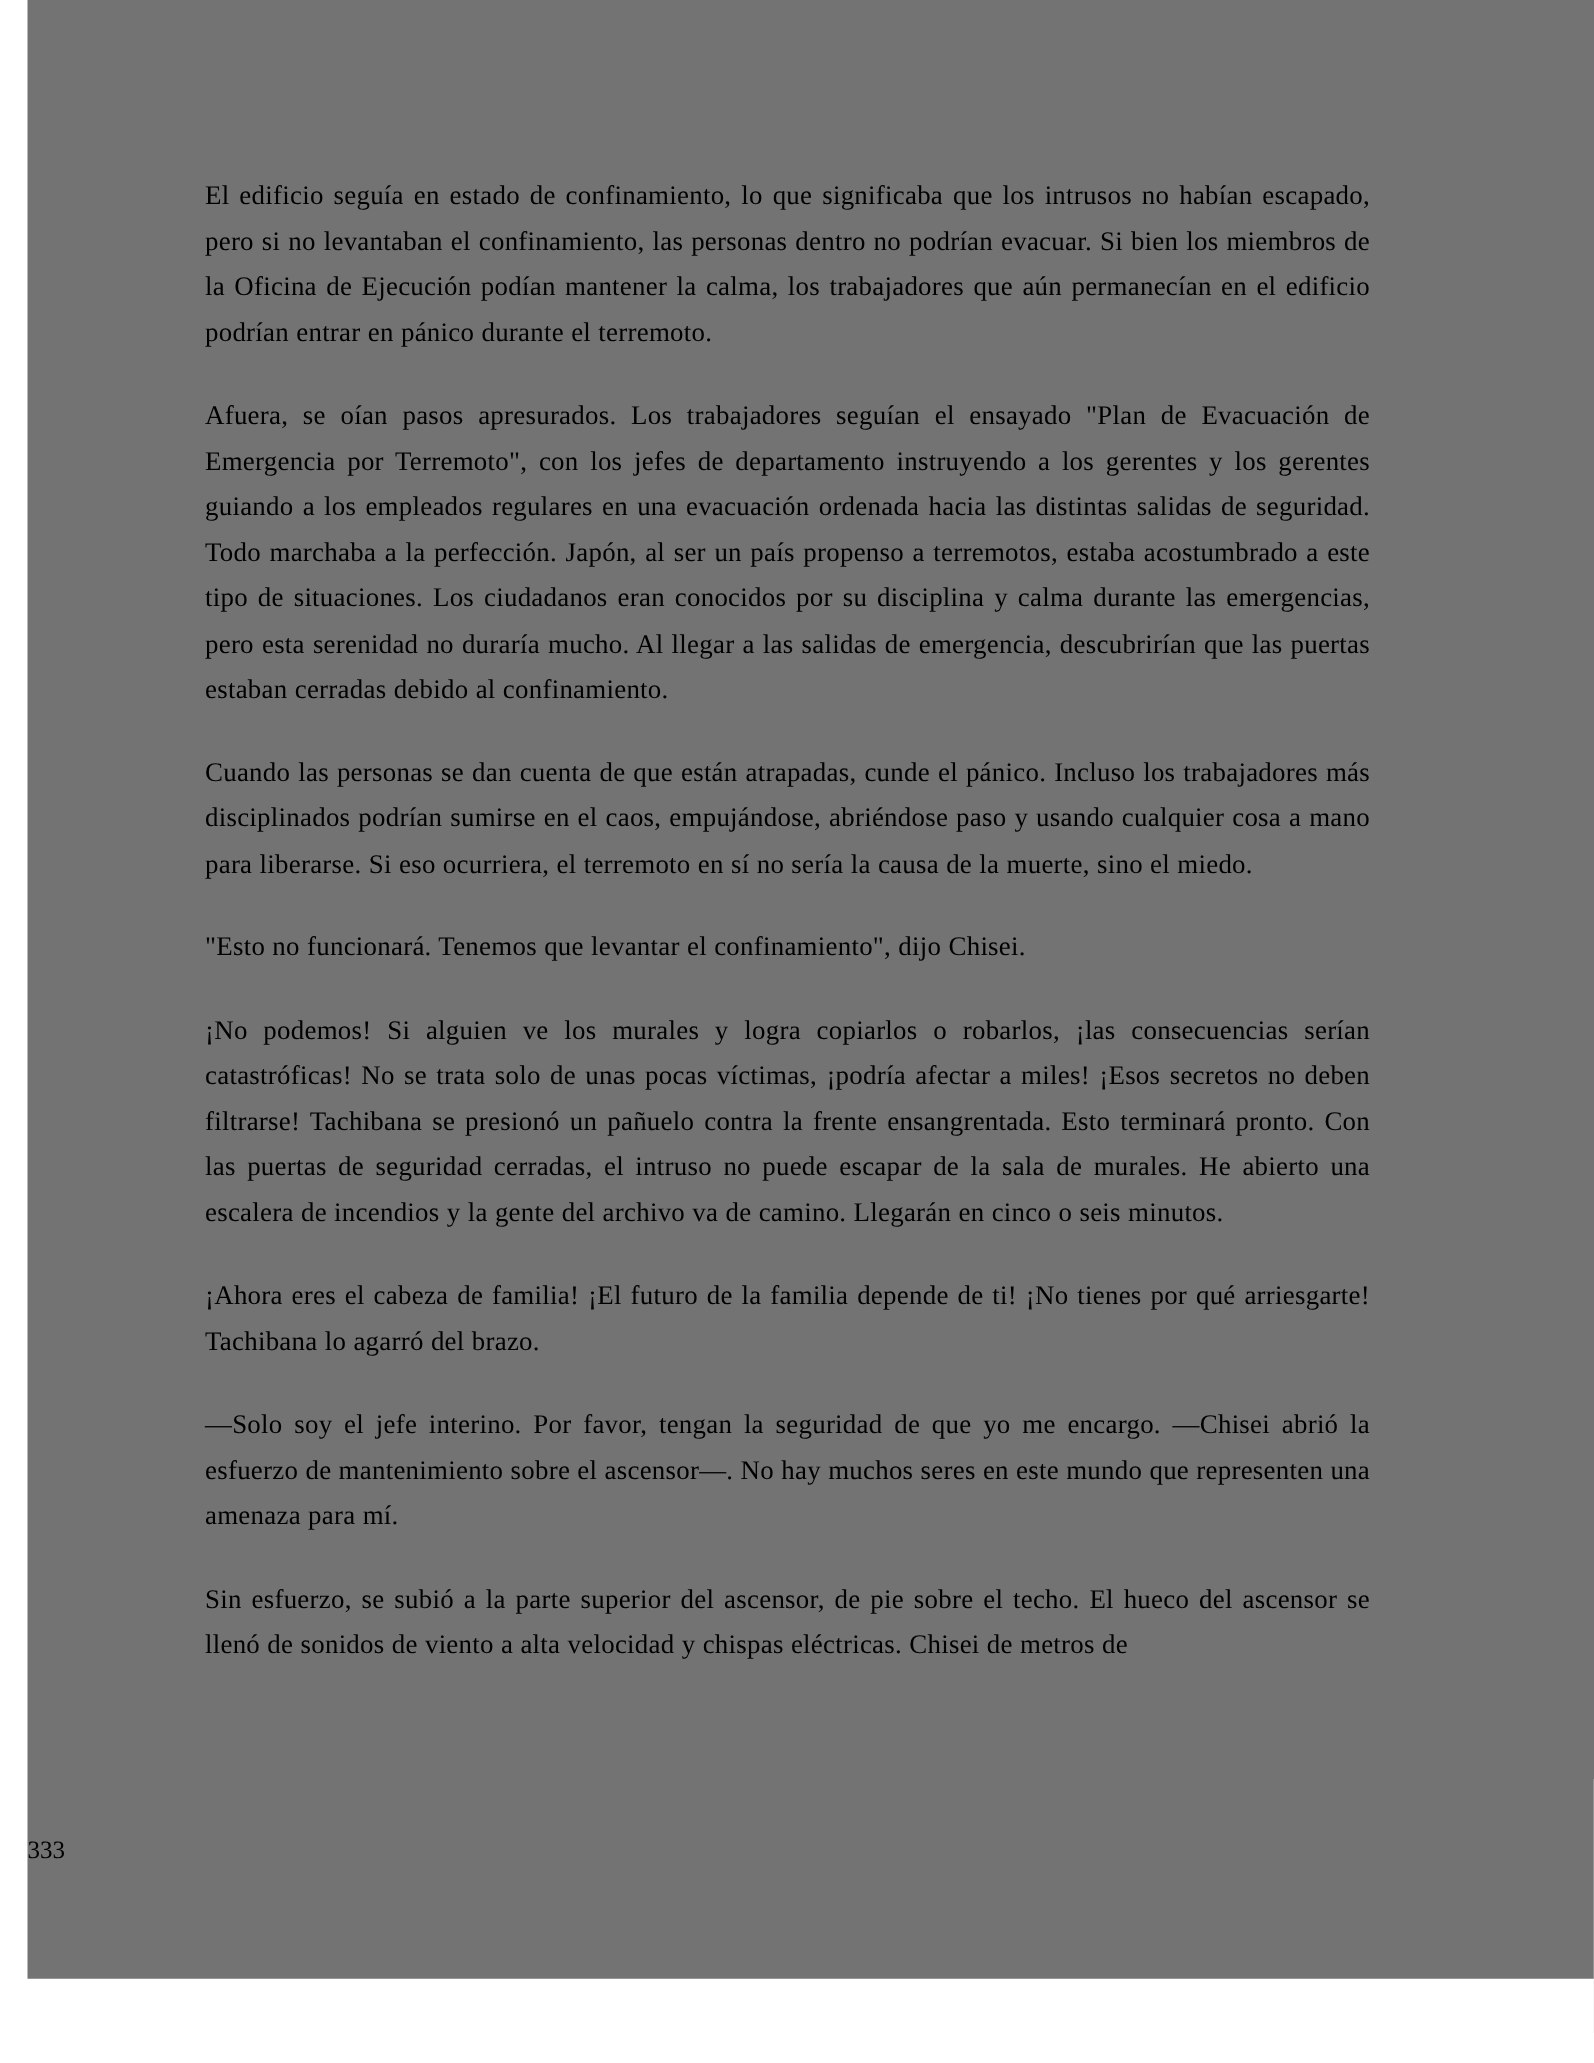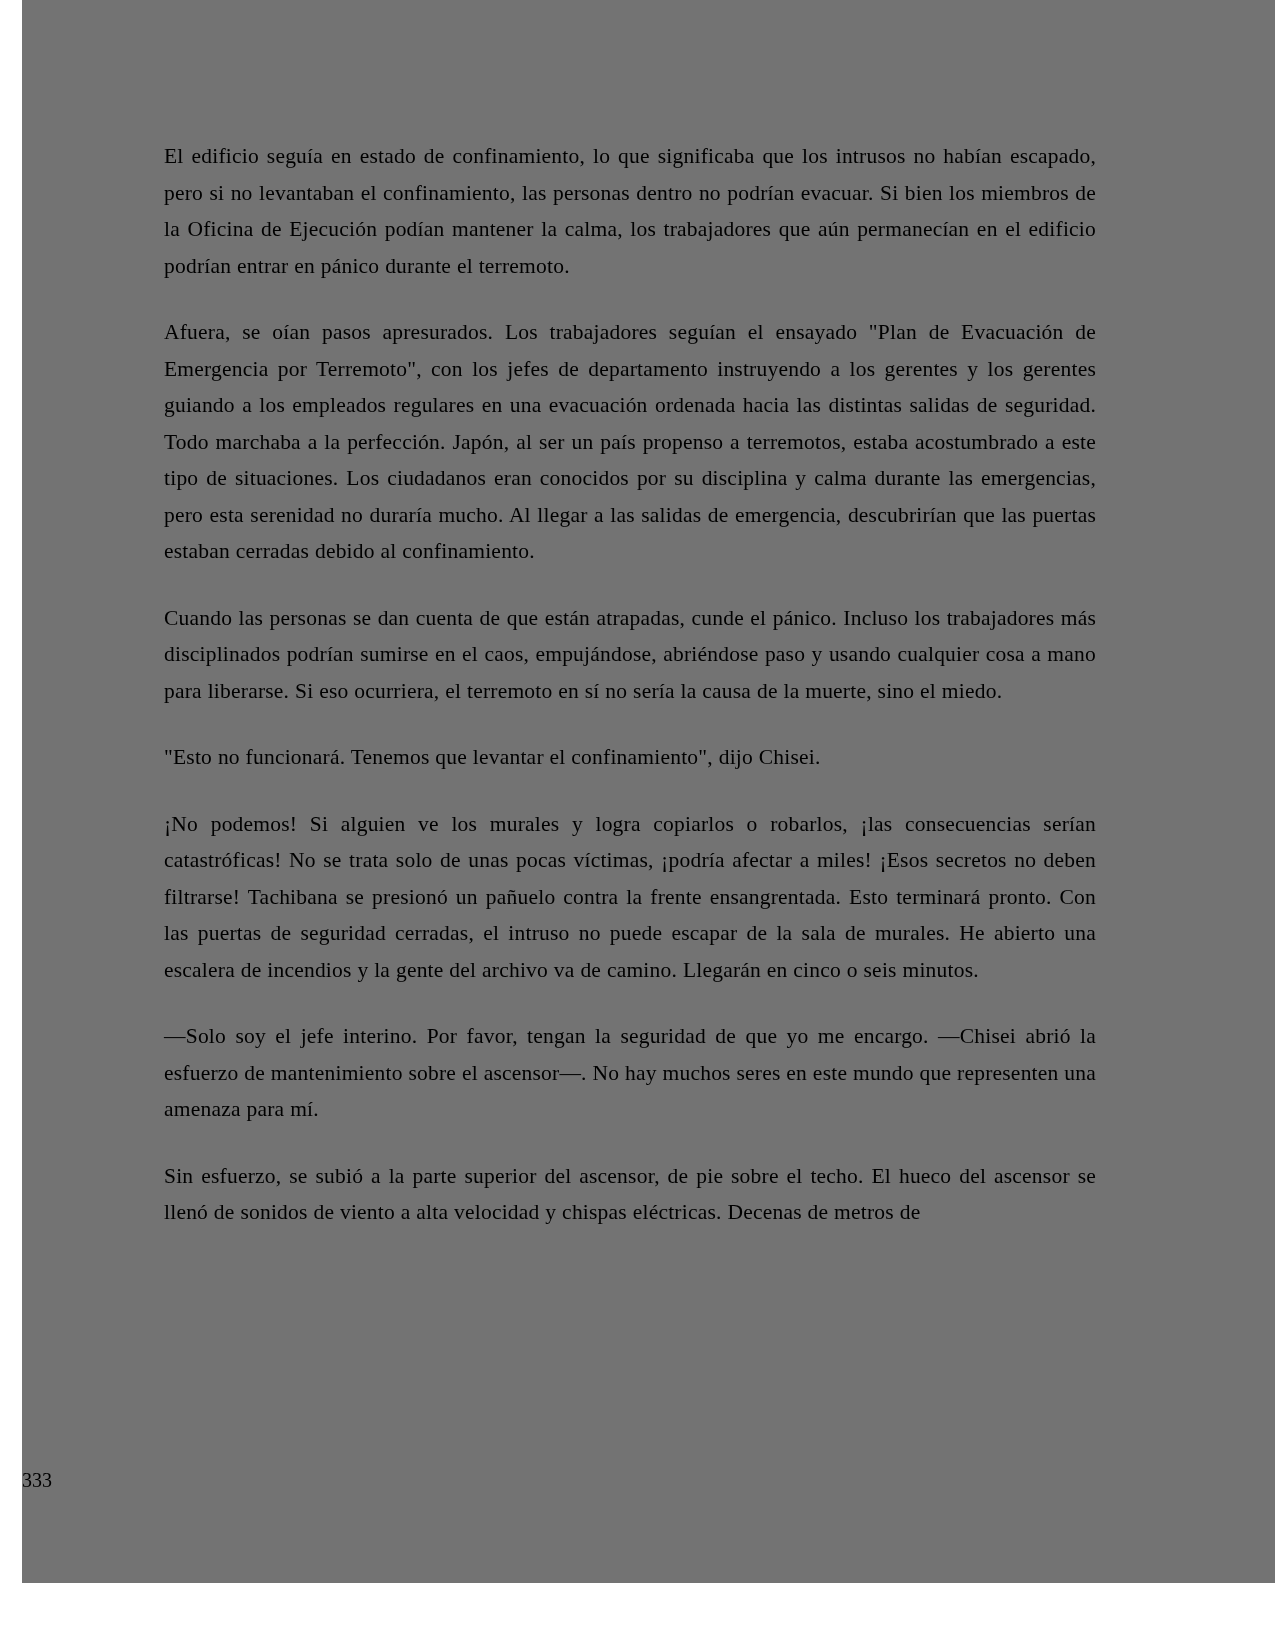--- a/index.html
+++ b/index.html
@@ -59,17 +59,18 @@
 </head>
 <body>
 
 <div class="page">
   <div class="text-column">
     <p class="para">El edificio seguía en estado de confinamiento, lo que significaba que los intrusos no habían escapado, pero si no levantaban el confinamiento, las personas dentro no podrían evacuar. Si bien los miembros de la Oficina de Ejecución podían mantener la calma, los trabajadores que aún permanecían en el edificio podrían entrar en pánico durante el terremoto.</p>
     <p class="para">Afuera, se oían pasos apresurados. Los trabajadores seguían el ensayado "Plan de Evacuación de Emergencia por Terremoto", con los jefes de departamento instruyendo a los gerentes y los gerentes guiando a los empleados regulares en una evacuación ordenada hacia las distintas salidas de seguridad. Todo marchaba a la perfección. Japón, al ser un país propenso a terremotos, estaba acostumbrado a este tipo de situaciones. Los ciudadanos eran conocidos por su disciplina y calma durante las emergencias, pero esta serenidad no duraría mucho. Al llegar a las salidas de emergencia, descubrirían que las puertas estaban cerradas debido al confinamiento.</p>
     <p class="para">Cuando las personas se dan cuenta de que están atrapadas, cunde el pánico. Incluso los trabajadores más disciplinados podrían sumirse en el caos, empujándose, abriéndose paso y usando cualquier cosa a mano para liberarse. Si eso ocurriera, el terremoto en sí no sería la causa de la muerte, sino el miedo.</p>
     <p class="para">"Esto no funcionará. Tenemos que levantar el confinamiento", dijo Chisei.</p>
     <p class="para">¡No podemos! Si alguien ve los murales y logra copiarlos o robarlos, ¡las consecuencias serían catastróficas! No se trata solo de unas pocas víctimas, ¡podría afectar a miles! ¡Esos secretos no deben filtrarse! Tachibana se presionó un pañuelo contra la frente ensangrentada. Esto terminará pronto. Con las puertas de seguridad cerradas, el intruso no puede escapar de la sala de murales. He abierto una escalera de incendios y la gente del archivo va de camino. Llegarán en cinco o seis minutos.</p>
+    <p class="para">¡Ahora eres el cabeza de familia! ¡El futuro de la familia depende de ti! ¡No tienes por qué arriesgarte! Tachibana lo agarró del brazo.</p>
     <p class="para">—Solo soy el jefe interino. Por favor, tengan la seguridad de que yo me encargo. —Chisei abrió la esfuerzo de mantenimiento sobre el ascensor—. No hay muchos seres en este mundo que representen una amenaza para mí.</p>
-    <p class="para">Sin esfuerzo, se subió a la parte superior del ascensor, de pie sobre el techo. El hueco del ascensor se llenó de sonidos de viento a alta velocidad y chispas eléctricas. Decenas de metros de</p>
+    <p class="para">Sin esfuerzo, se subió a la parte superior del ascensor, de pie sobre el techo. El hueco del ascensor se llenó de sonidos de viento a alta velocidad y chispas eléctricas. Chisei de metros de</p>
   </div>
   <div class="page-number">333</div>
 </div>
 
 </body></html>

